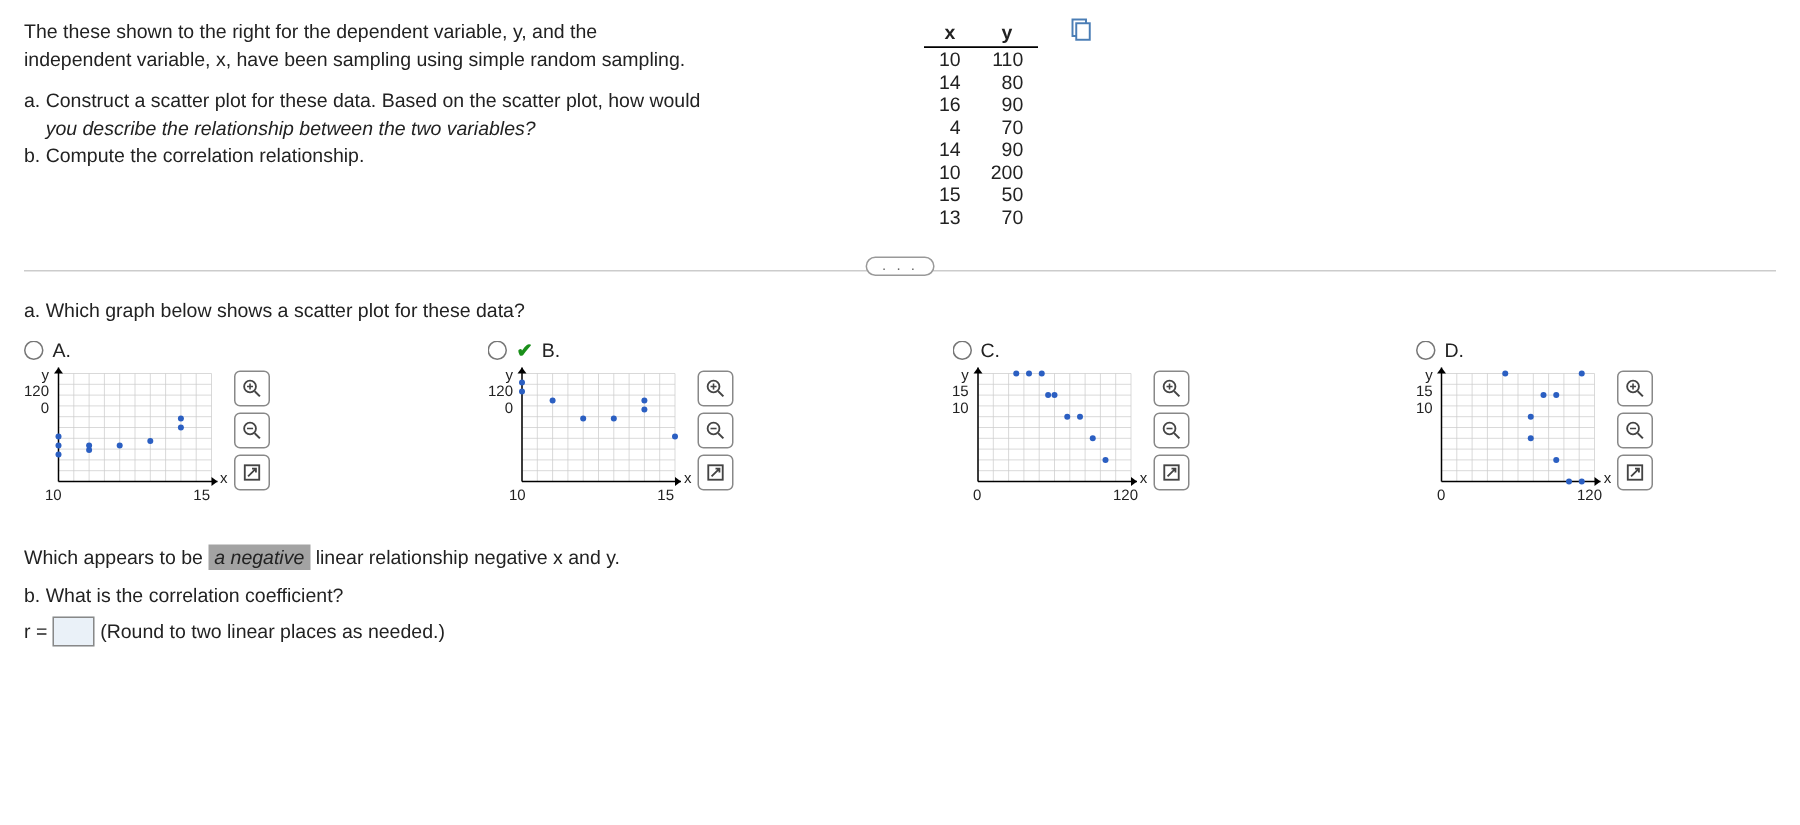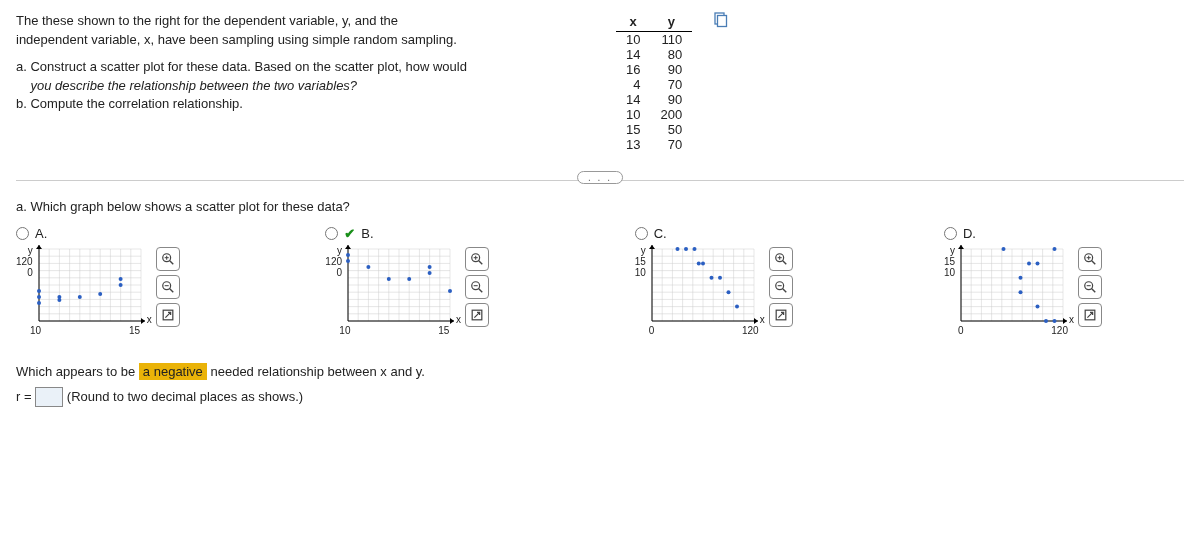--- a/index.html
+++ b/index.html
@@ -64,22 +64,23 @@
     border: 1px solid #888;
     border-radius: 4px;
     background: #fff;
     display: flex; align-items: center; justify-content: center;
   }
   .ctrl-btn svg { width: 14px; height: 14px; }
   .x-label { font-size: 10px; }
   .mini-chart { position: relative; }
   .bottom-block { margin-top: 24px; line-height: 1.9; }
   .highlight-pick {
-    background: #eab308;
+    background: #a3a3a3;
     padding: 1px 4px;
+    font-style: italic;
   }
   .r-input {
     width: 22px; height: 16px;
     border: 1px solid #888;
     background: #eaf1f8;
     font-size: 12px;
     text-align: center;
   }
 </style>
 </head>
@@ -486,20 +487,21 @@
               <path d="M5 11 L11 5 M8 5 L11 5 L11 8" fill="none" stroke="#444" stroke-width="1.4"></path>
             </svg>
           </div>
       </div>
     </div>
   </div>
   </div>
 
 <div class="bottom-block">
   <div>
-    <span>Which appears to be </span><span class="highlight-pick">a negative</span><span> needed relationship between x and y.</span>
-  </div>
+    <span>Which appears to be </span><span class="highlight-pick">a negative</span><span> linear relationship negative x and y.</span>
+  </div>
+  <div>b. What is the correlation coefficient?</div>
   <div>
     <span>r =</span>
     <input class="r-input" value="" style="">
-    <span> (Round to two decimal places as shows.)</span>
+    <span> (Round to two linear places as needed.)</span>
   </div>
 </div>
 
 </body></html>

